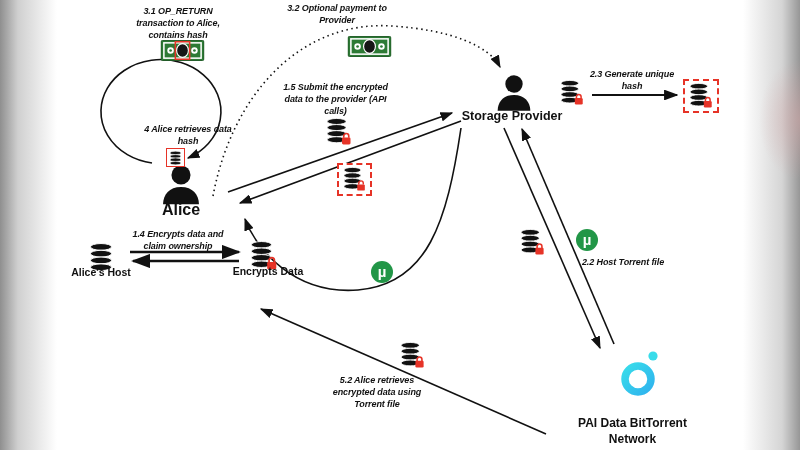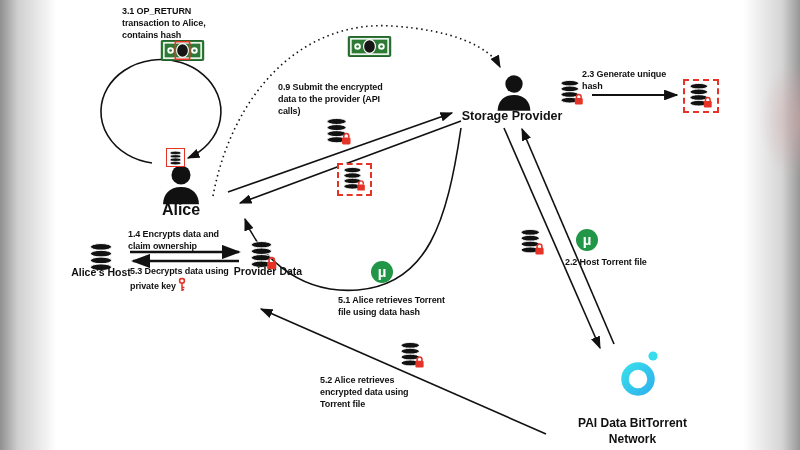--- a/index.html
+++ b/index.html
@@ -5,22 +5,22 @@
   html,body{margin:0;padding:0;background:#fff;}
   #stage{position:relative;width:800px;height:450px;background:#fff;overflow:hidden;
          font-family:"Liberation Sans",sans-serif;color:#111;}
   
   .edge{position:absolute;top:0;bottom:0;width:60px;pointer-events:none;z-index:5;}
   #edge-left{left:0;background:linear-gradient(90deg,rgba(115,115,115,.8) 0%,rgba(150,150,150,.45) 30%,rgba(255,255,255,0) 95%);}
   #edge-right{right:0;background:linear-gradient(270deg,rgba(115,115,115,.75) 0%,rgba(150,150,150,.4) 30%,rgba(255,255,255,0) 95%);}
   #edge-blush{position:absolute;right:0;top:40px;width:70px;height:160px;pointer-events:none;z-index:5;
       background:radial-gradient(ellipse 55px 80px at 100% 50%,rgba(210,165,165,.55),rgba(210,165,165,0) 75%);}
   svg.lines{position:absolute;left:0;top:0;z-index:1;}
-  .lbl{position:absolute;z-index:3;font-weight:700;font-size:9px;line-height:1.35;
-       letter-spacing:-.1px;color:#111;}
+  .lbl{position:absolute;z-index:3;font-weight:700;font-size:9px;line-height:1.35;text-align:center;
+       letter-spacing:-.1px;color:#111;font-style:italic;}
   .name{position:absolute;z-index:3;font-weight:700;text-align:center;color:#111;}
   .ic{position:absolute;z-index:2;display:block;}
   .redbox{position:absolute;z-index:2;display:flex;align-items:center;justify-content:center;
           border:2.5px dashed #e63327;background:#fff;box-sizing:border-box;}
   .redbox-solid{position:absolute;z-index:2;display:flex;align-items:center;justify-content:center;
           border:1.5px solid #e63327;background:#fff;box-sizing:border-box;}
   .keysvg{display:inline-block;width:8px;height:16px;vertical-align:-4px;margin-left:2px;}
 </style>
 </head>
 <body>
@@ -180,31 +180,27 @@
     </svg>
 
   <svg class="ic" style="left:612px;top:349px;width:46px;height:64px" viewBox="0 0 46 64">
       <use href="#sym-pai"></use>
     </svg>
 
   <div class="name" style="left:145px;top:201px;width:72px;font-size:16px">Alice</div>
   <div class="name" style="left:432px;top:109px;width:160px;font-size:12.5px;white-space:nowrap">Storage Provider</div>
   <div class="name" style="left:555px;top:416px;width:155px;font-size:12px;line-height:1.3">PAI Data BitTorrent Network</div>
   <div class="name" style="left:56px;top:266px;width:90px;font-size:10.5px">Alice's Host</div>
-  <div class="name" style="left:218px;top:265px;width:100px;font-size:10.5px">Provider Data</div>
+  <div class="name" style="left:218px;top:265px;width:100px;font-size:10.5px">Encrypts Data</div>
 
   <div class="lbl" style="left:122px;top:5px;width:112px">3.1 OP_RETURN transaction to Alice, contains hash</div>
-  <div class="lbl" style="left:278px;top:81px;width:115px">0.9 Submit the encrypted data to the provider (API calls)</div>
+  <div class="lbl" style="left:286px;top:2px;width:102px">3.2 Optional payment to Provider</div>
+  <div class="lbl" style="left:278px;top:81px;width:115px">1.5 Submit the encrypted data to the provider (API calls)</div>
+  <div class="lbl" style="left:133px;top:123px;width:110px">4 Alice retrieves data hash</div>
   <div class="lbl" style="left:128px;top:228px;width:100px">1.4 Encrypts data and claim ownership</div>
-  <div class="lbl" style="left:130px;top:265px;width:102px">
-    <span>5.3 Decrypts data using private key</span><svg class="keysvg" viewBox="0 0 10 19">
-        <use href="#sym-key"></use>
-      </svg>
-  </div>
-  <div class="lbl" style="left:338px;top:294px;width:112px">5.1 Alice retrieves Torrent file using data hash</div>
   <div class="lbl" style="left:320px;top:374px;width:114px">5.2 Alice retrieves encrypted data using Torrent file</div>
   <div class="lbl" style="left:565px;top:256px;width:116px">2.2 Host Torrent file</div>
   <div class="lbl" style="left:582px;top:68px;width:100px">2.3 Generate unique hash</div>
 
   <div class="edge" id="edge-left"></div>
   <div class="edge" id="edge-right"></div>
   <div id="edge-blush"></div>
 </div>
 
 </body></html>

